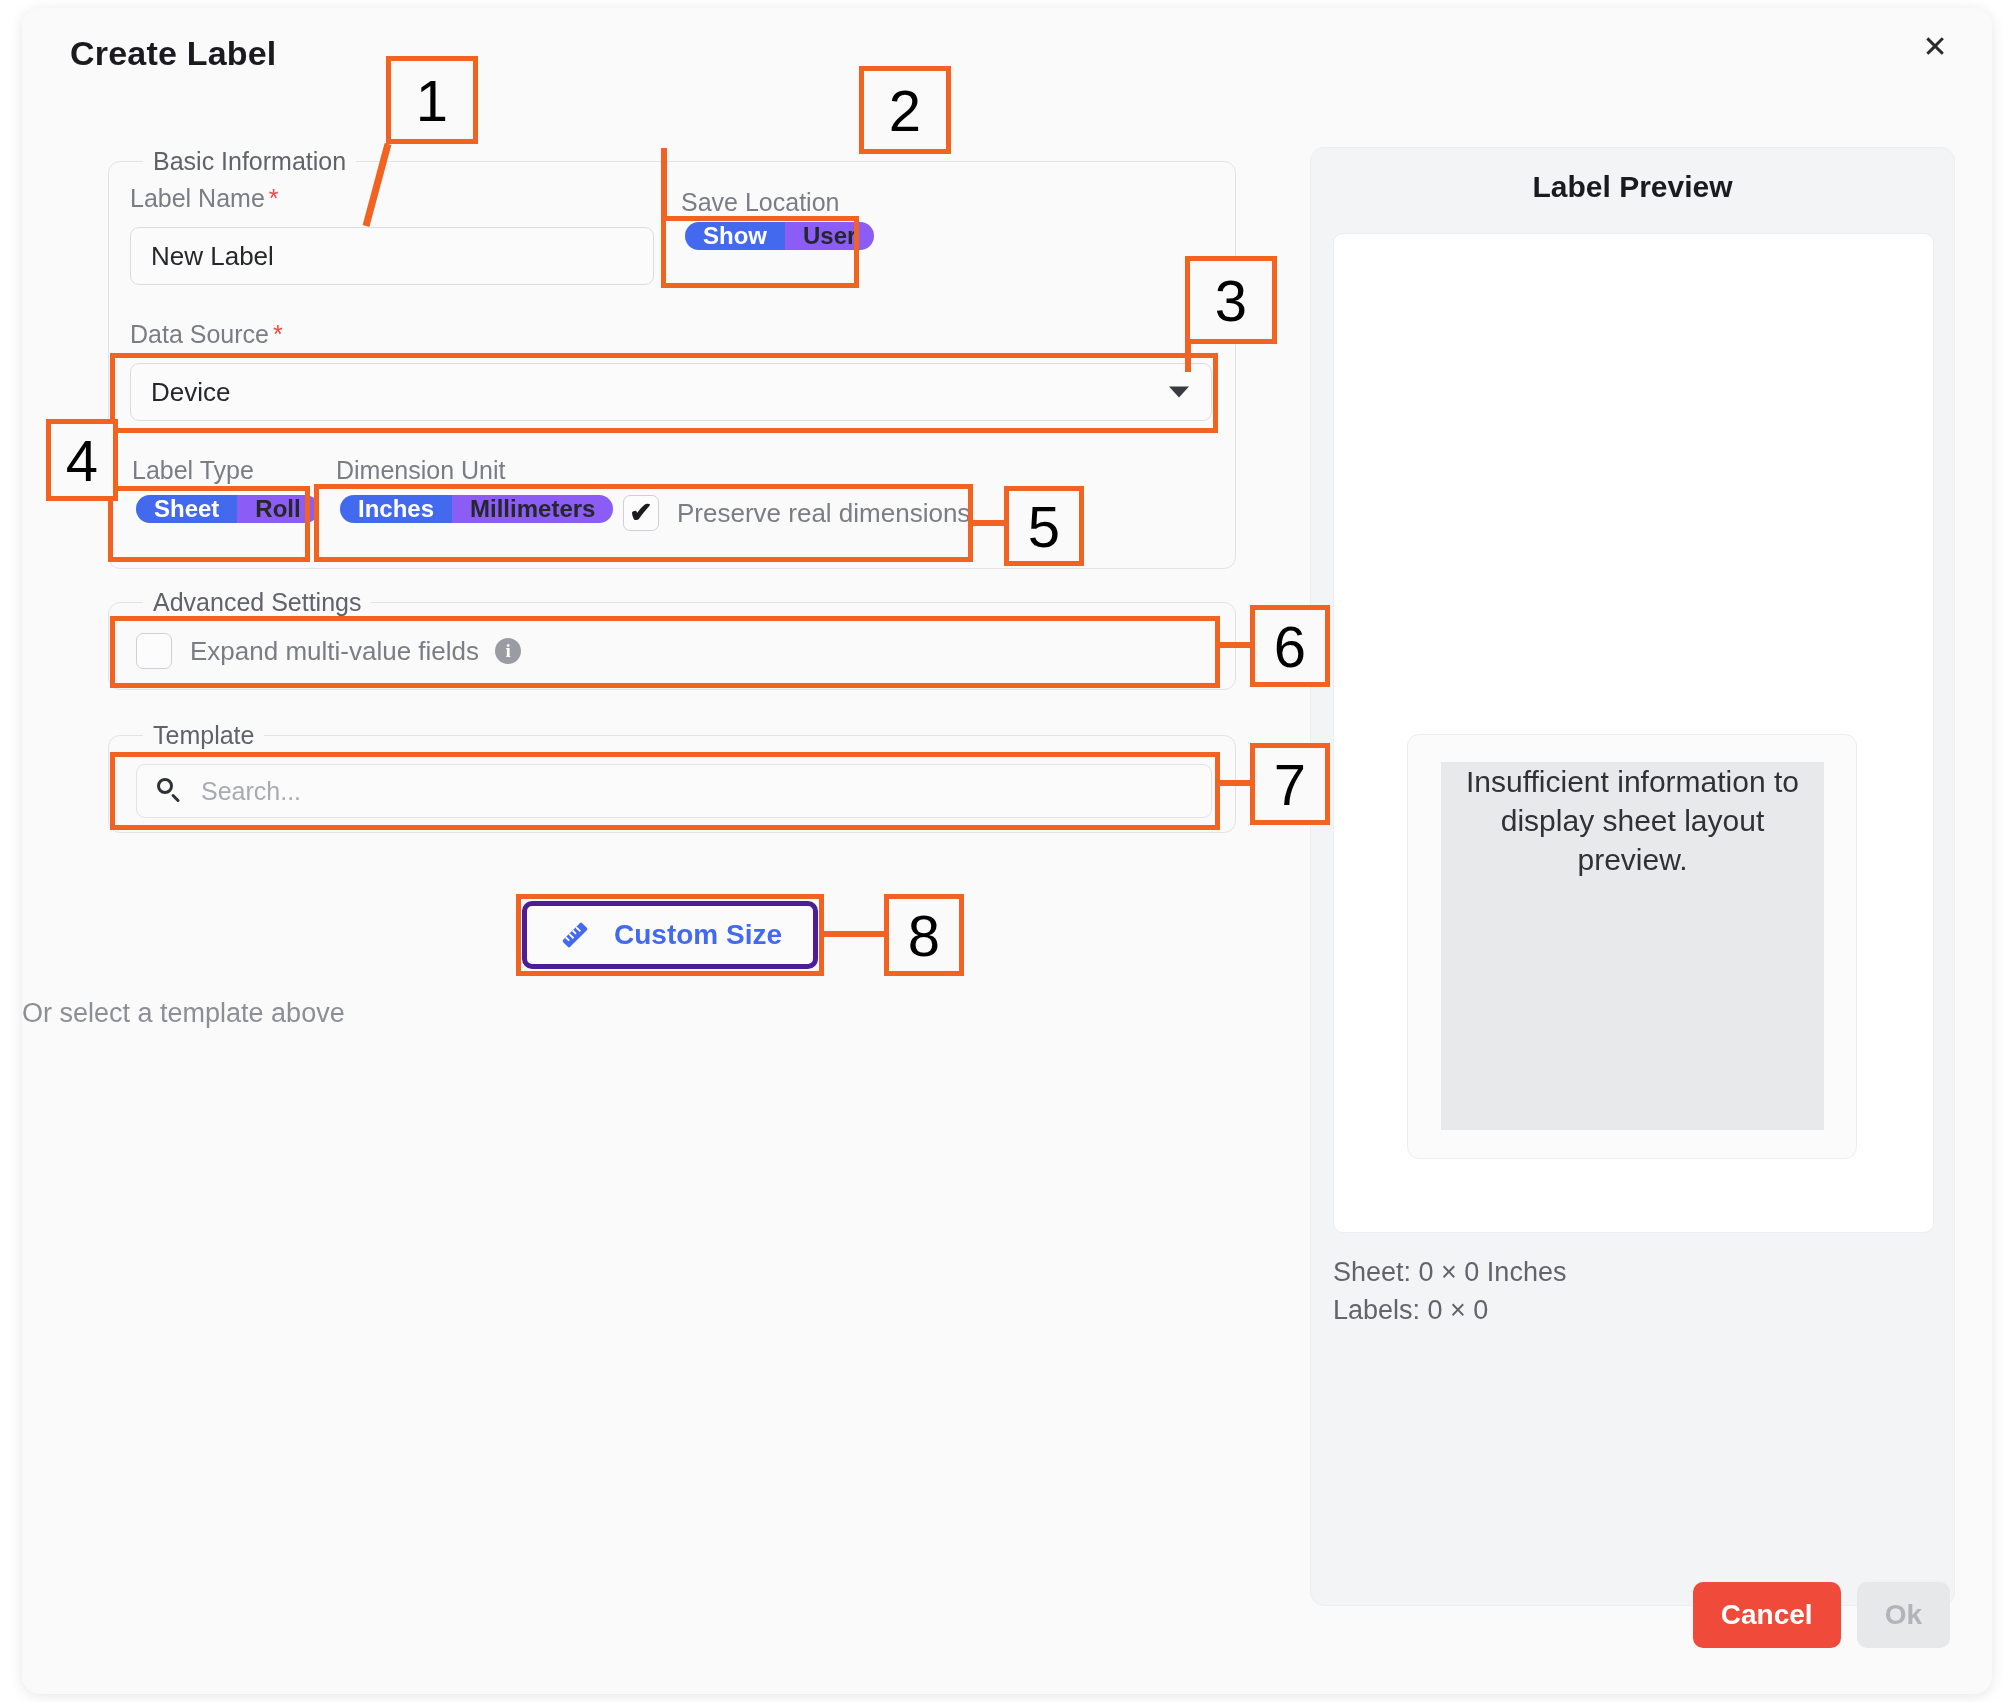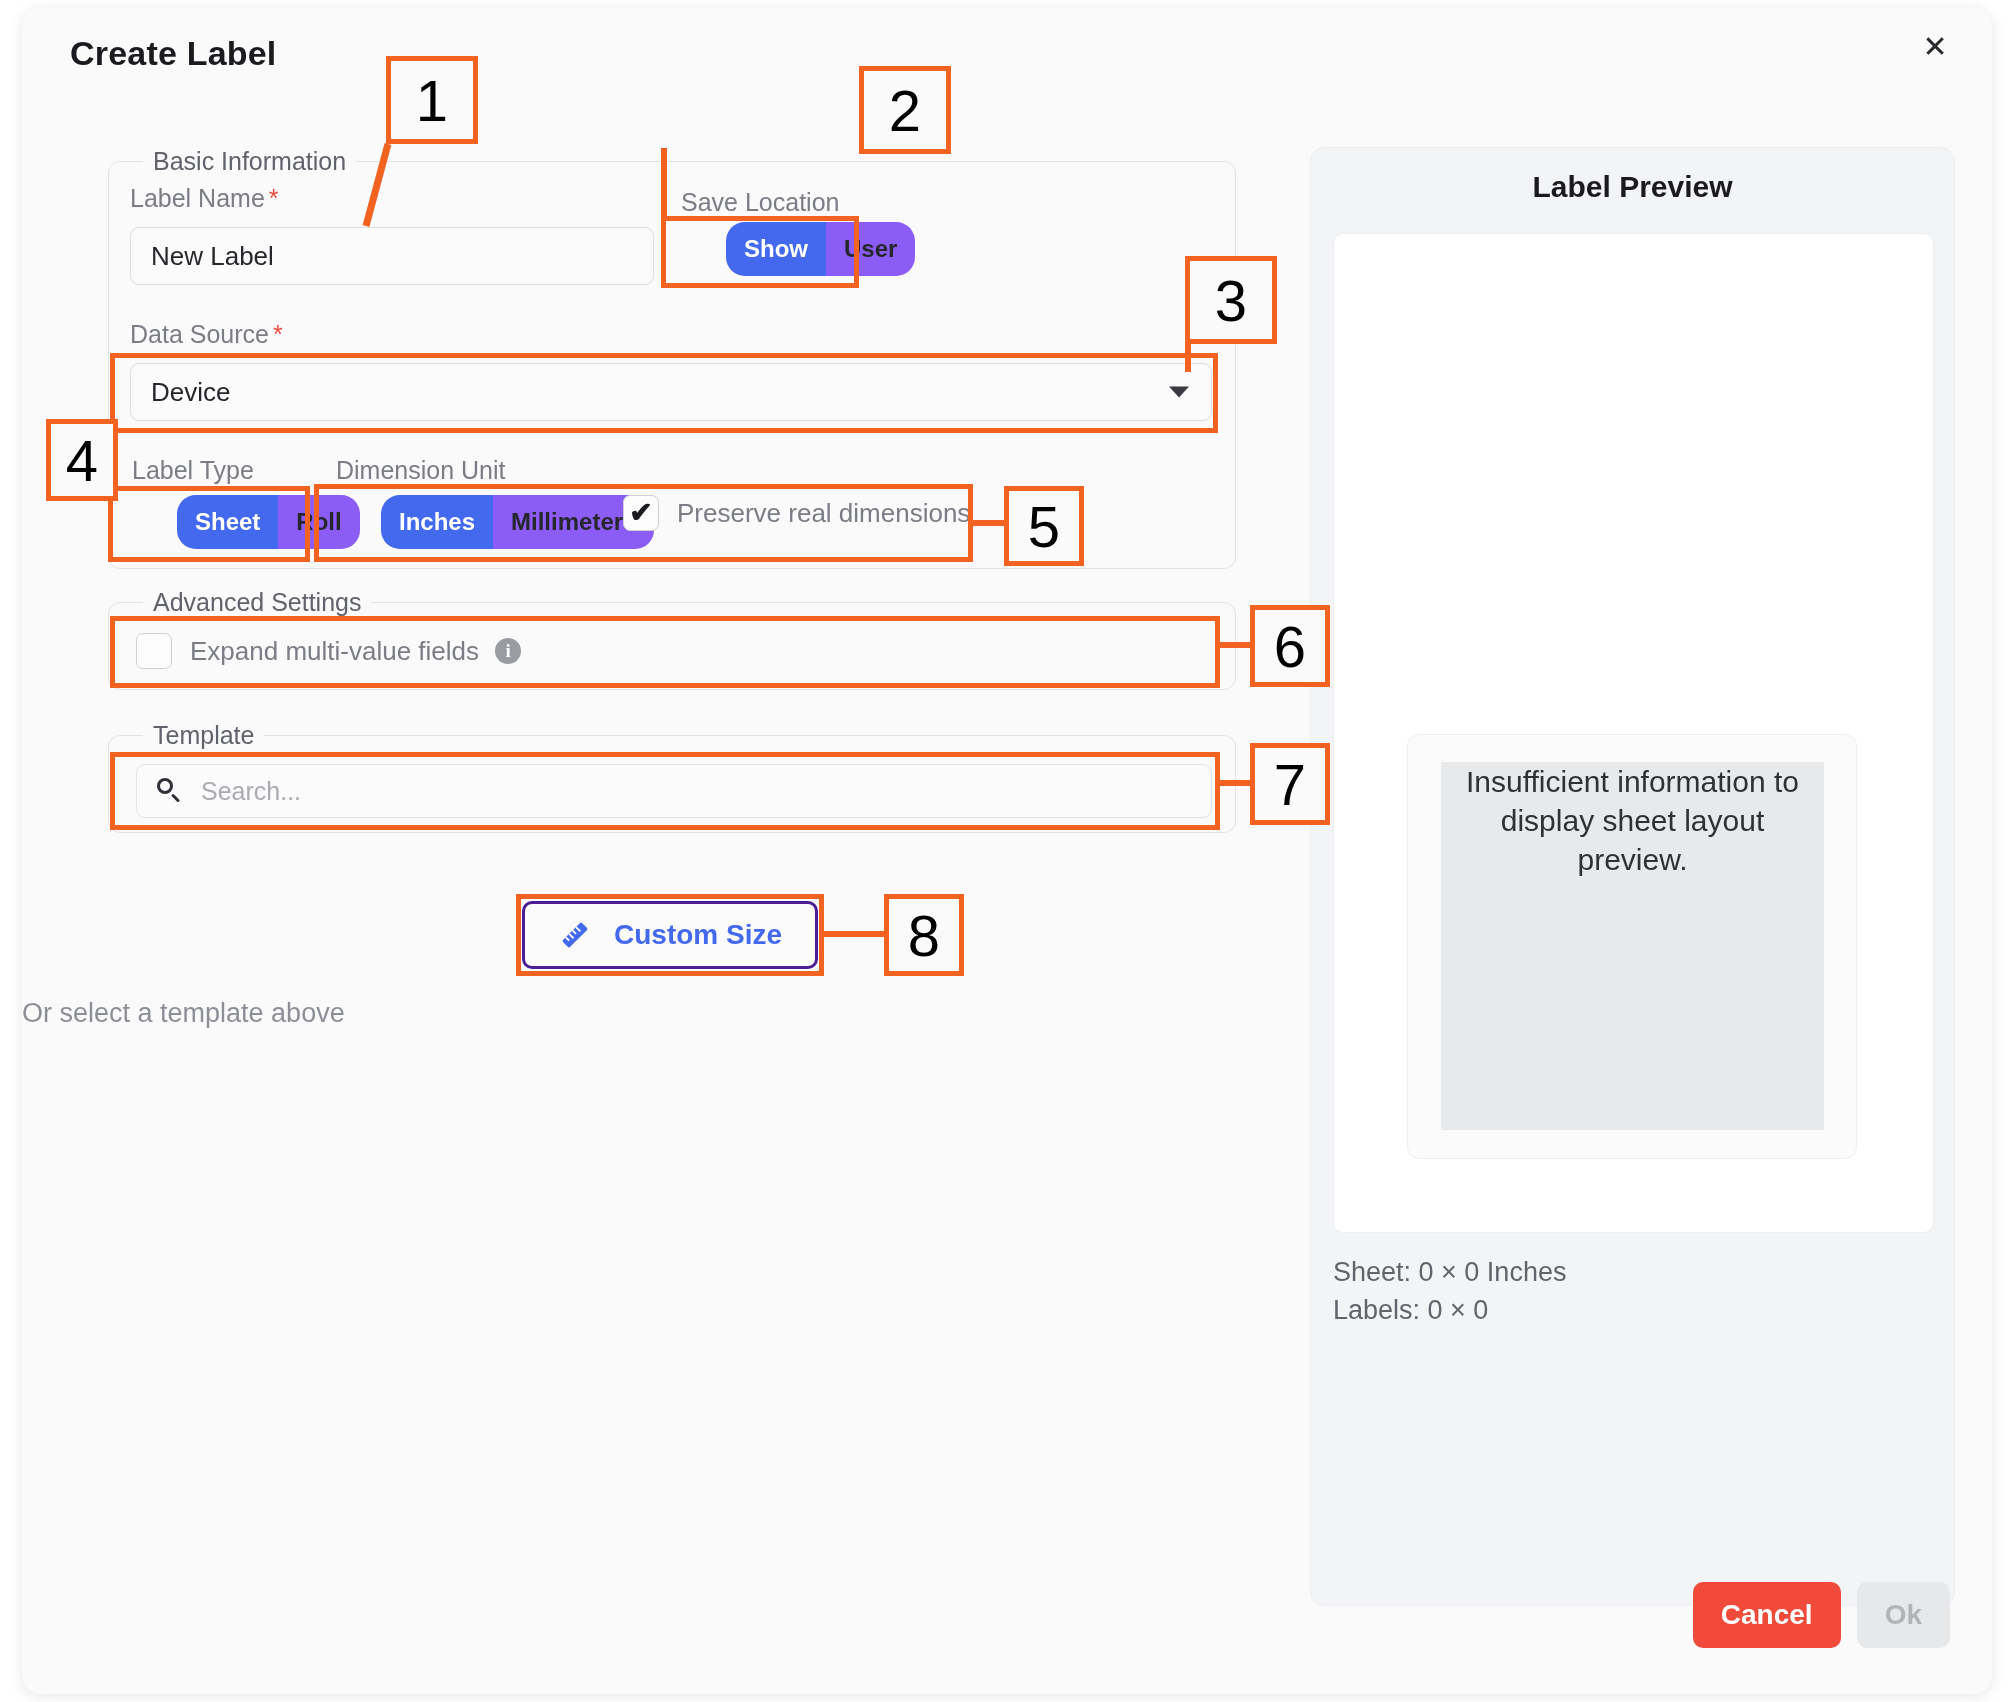--- a/index.html
+++ b/index.html
@@ -108,23 +108,22 @@
   #input-label-name { left: 108px; top: 219px; width: 524px; height: 58px; }
 
   
   #lbl-save-loc { left: 659px; top: 180px; }
   .seg {
     position: absolute;
     display: inline-flex;
     background: #e9e9ec;
     border-radius: 19px;
     overflow: hidden;
-    height: 54px;
+    height: 28px;
     align-items: stretch;
-    margin-left: 41px;
   }
   .seg .opt {
     display: flex;
     align-items: center;
     justify-content: center;
     font-size: 24px;
     font-weight: bold;
     color: #26272b;
     padding: 0 18px;
     cursor: pointer;
@@ -238,21 +237,21 @@
     width: 80%;
   }
   #input-tpl-search::placeholder { color: #a9abb1; }
 
   
   #btn-custom-size {
     position: absolute;
     left: 500px; top: 893px;
     width: 296px; height: 68px;
     background: #fbfbfc;
-    border: 3px solid #4c1d95;
+    border: 5px solid #4c1d95;
     border-radius: 10px;
     display: flex; align-items: center; justify-content: center;
     gap: 22px;
     cursor: pointer;
     box-sizing: border-box;
   }
   #btn-custom-size .cs-label {
     font-size: 28px;
     font-weight: bold;
     color: #4369ef;

